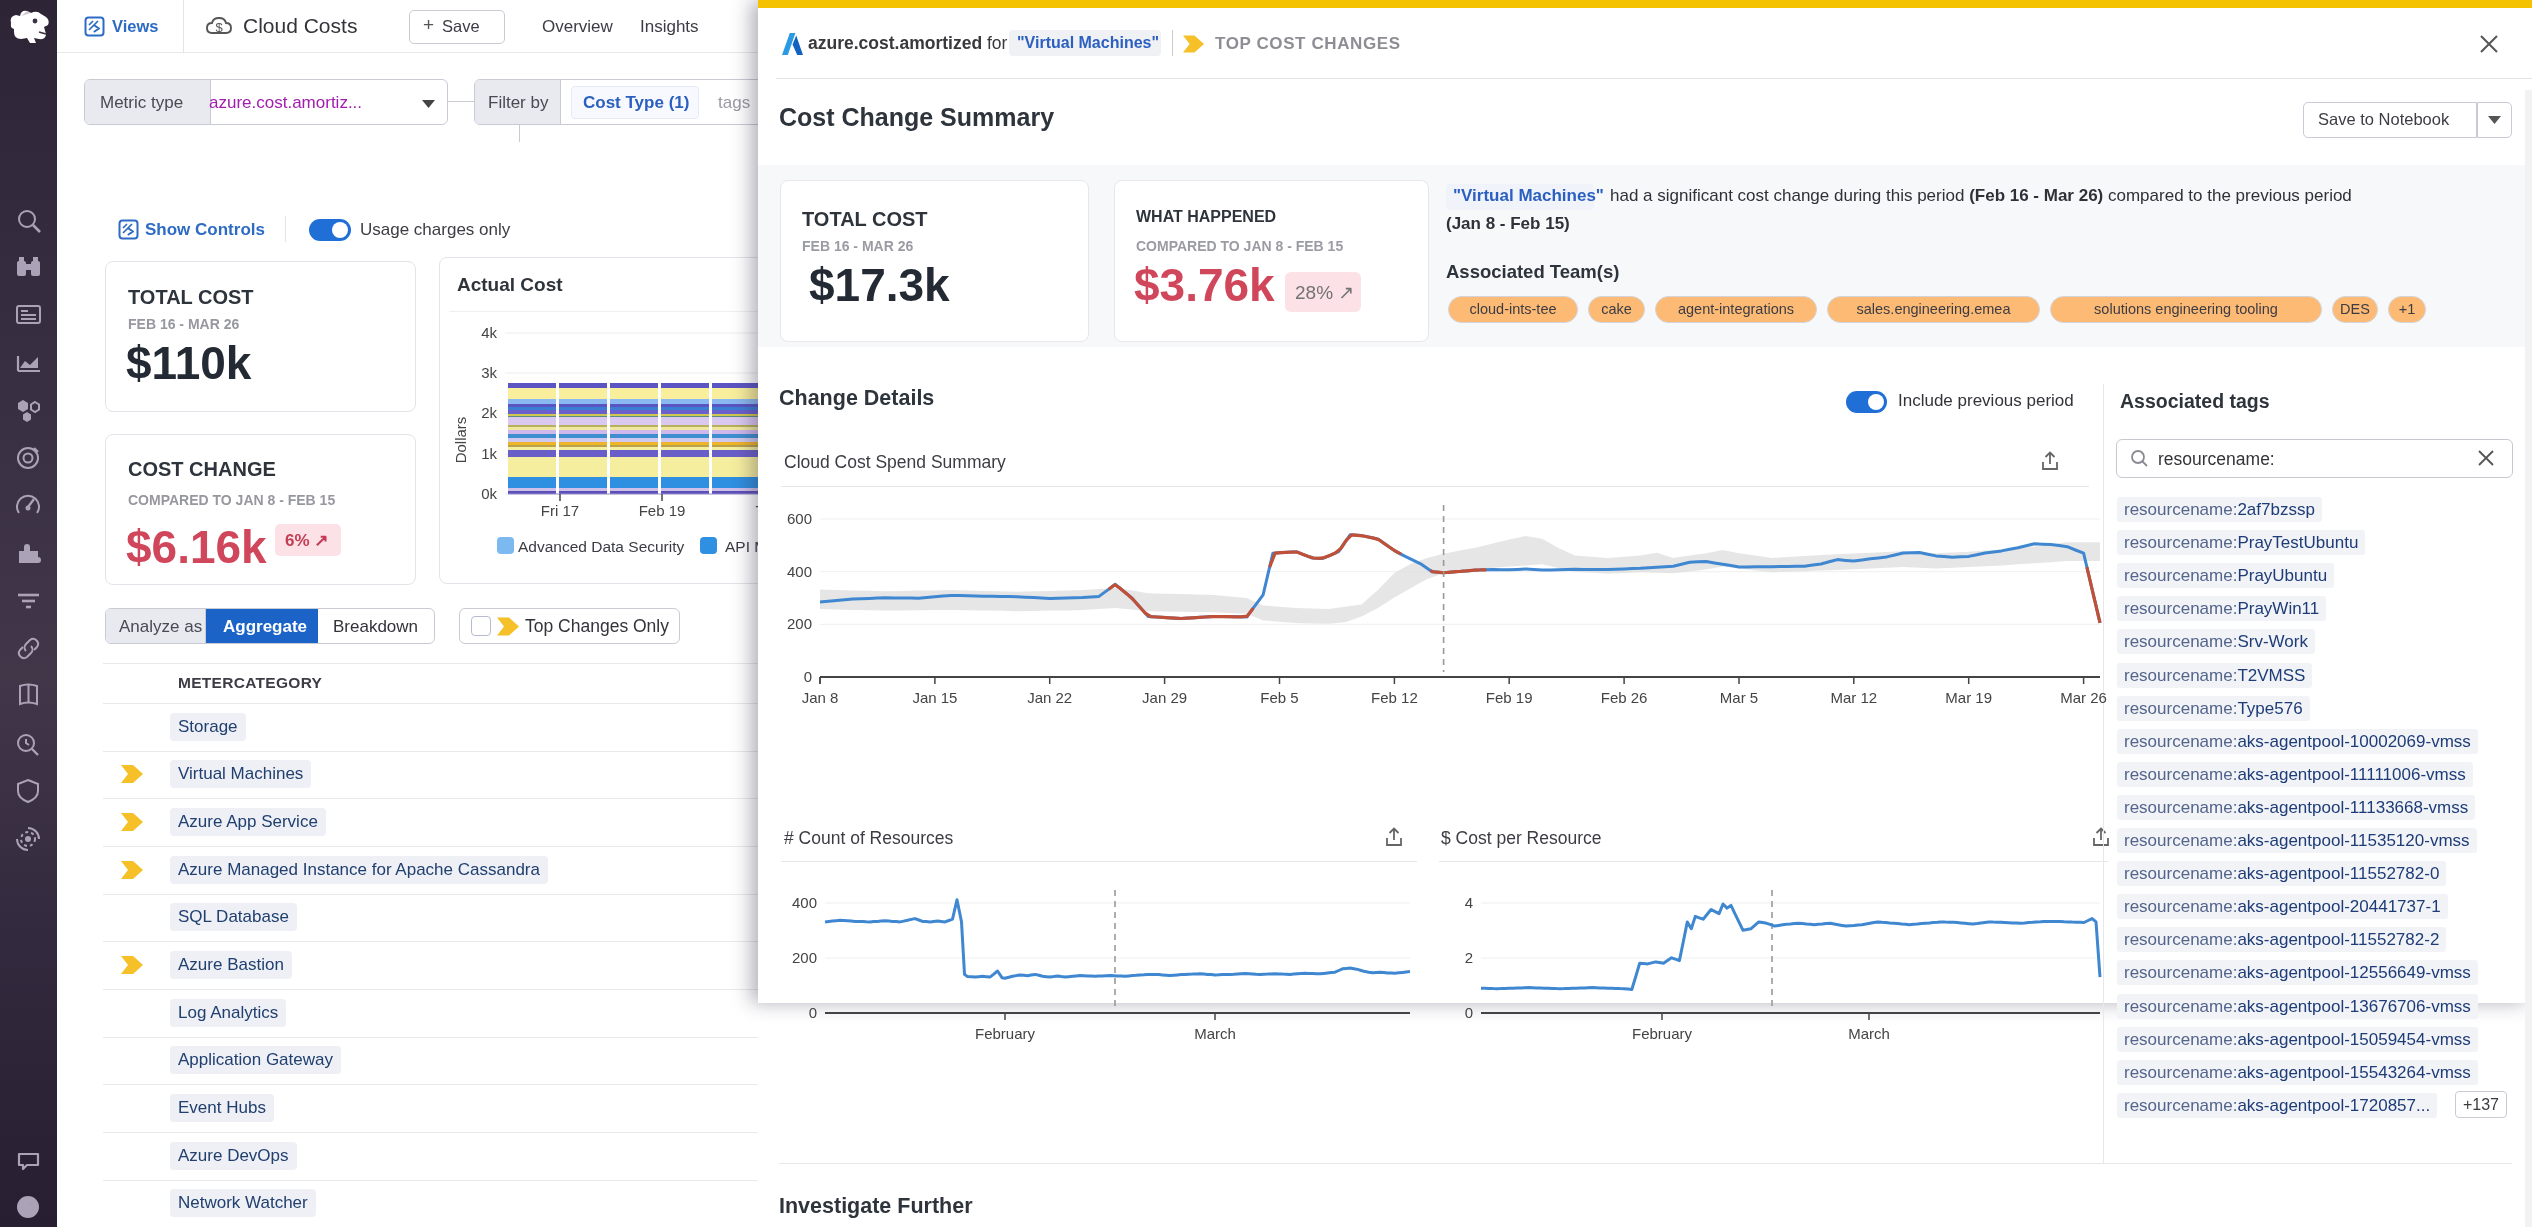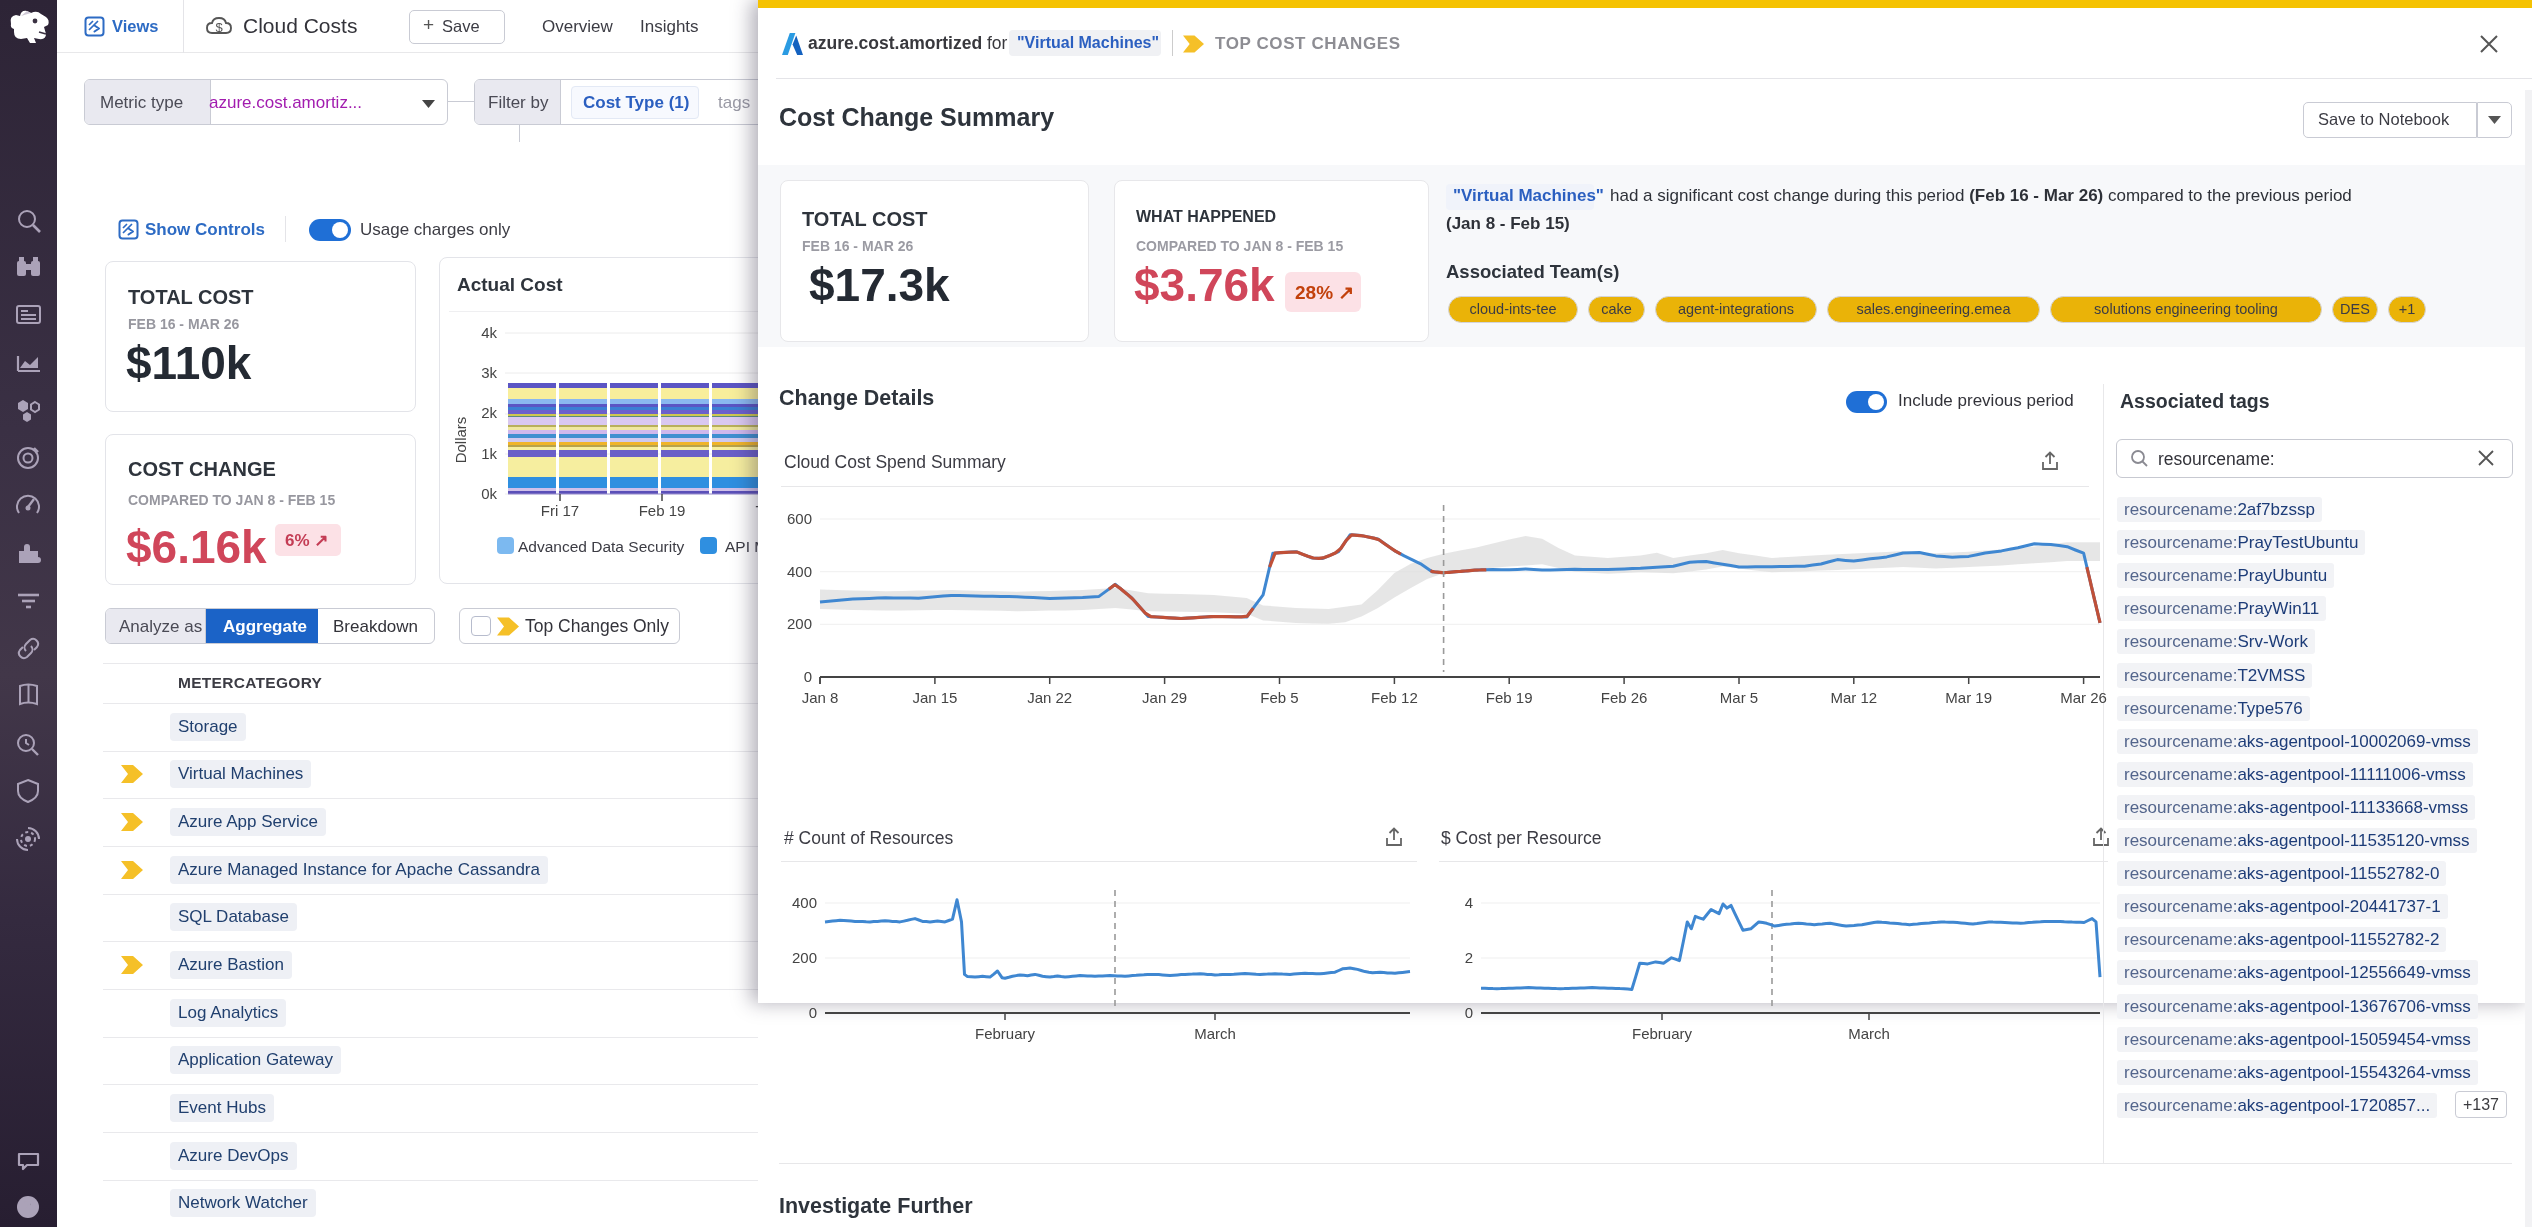--- a/index.html
+++ b/index.html
@@ -1,20 +1,20 @@
 <!DOCTYPE html>
 <html><head><meta charset="utf-8"><style>
 * {margin:0;padding:0;box-sizing:border-box}
 html,body {width:2532px;height:1227px;overflow:hidden;background:#fff;
 font-family:"Liberation Sans",sans-serif;-webkit-font-smoothing:antialiased}
 .abs {position:absolute}
 .hline {position:absolute;height:1px;background:#e9e9ec}
 .vline {position:absolute;width:1px;background:#e4e4e8}
 .card {position:absolute;background:#fff;border:1px solid #e3e4e9;border-radius:8px}
-.chip {position:absolute;height:27px;border:1px solid #d3d4db;border-radius:14px;background:#eab308;
+.chip {position:absolute;height:27px;border:1px solid #d3d4db;border-radius:14px;background:#fdba74;
 text-align:center;line-height:25px;font-size:14.5px;color:#3c3c44;white-space:nowrap}
 .tag {position:absolute;height:25px;background:#f2f3f6;border-radius:3px;padding:3px 7px;
 font-size:17px;white-space:nowrap}
 .tp {color:#53658c} .tv {color:#1d3c78}
 .rowpill {position:absolute;background:#eef0f5;border-radius:4px;padding:4px 8px;font-size:17px;
 color:#21406f;white-space:nowrap}
 .axl {font-size:15px;fill:#444}
 </style></head><body>
 
 <div class="abs" style="left:57px;top:0;width:701px;height:1227px;overflow:hidden;background:#fff">
@@ -332,21 +332,21 @@
   <div class="card" style="left:22px;top:180px;width:309px;height:162px;border-color:#e7e7ea"></div>
   <div class="abs" style="left:44px;top:208px;font-size:20px;font-weight:bold;color:#2e343c">TOTAL COST</div>
   <div class="abs" style="left:44px;top:238px;font-size:14px;color:#9b9ba3;font-weight:bold">FEB 16 - MAR 26</div>
   <div class="abs" style="left:51px;top:258px;font-size:46px;font-weight:bold;color:#242a33">$17.3k</div>
 
   <div class="card" style="left:356px;top:180px;width:315px;height:162px;border-color:#e7e7ea"></div>
   <div class="abs" style="left:378px;top:208px;font-size:16px;font-weight:bold;color:#2e343c">WHAT HAPPENED</div>
   <div class="abs" style="left:378px;top:238px;font-size:14px;color:#9b9ba3;font-weight:bold">COMPARED TO JAN 8 - FEB 15</div>
   <div class="abs" style="left:376px;top:258px;font-size:46px;font-weight:bold;color:#d0465a">$3.76k</div>
   <div class="abs" style="left:527px;top:272px;width:76px;height:40px;background:#fce1e6;border-radius:6px"></div>
-  <div class="abs" style="left:537px;top:281px;font-size:19px;font-weight:bold;color:#c2410c">28% ↗</div>
+  <div class="abs" style="left:537px;top:281px;font-size:19px;font-weight:normal;color:#737373">28% ↗</div>
 
   <div class="abs" style="left:688px;top:184px;width:148px;height:26px;background:#f0f3fa;border-radius:4px"></div>
   <div class="abs" style="left:695px;top:186px;font-size:17px;color:#2b5fc0;font-weight:bold">"Virtual Machines"</div>
   <div class="abs" style="left:852px;top:186px;font-size:17px;color:#2e3138">had a significant cost change during this period <b>(Feb 16 - Mar 26)</b> compared to the previous period</div>
   <div class="abs" style="left:688px;top:214px;font-size:17px;color:#2e3138;font-weight:bold">(Jan 8 - Feb 15)</div>
   <div class="abs" style="left:688px;top:261px;font-size:18.5px;font-weight:bold;color:#2e343c">Associated Team(s)</div>
   <div class="chip" style="left:690px;top:296px;width:130px">cloud-ints-tee</div>
       <div class="chip" style="left:830px;top:296px;width:57px">cake</div>
       <div class="chip" style="left:897px;top:296px;width:162px">agent-integrations</div>
       <div class="chip" style="left:1069px;top:296px;width:213px">sales.engineering.emea</div>

